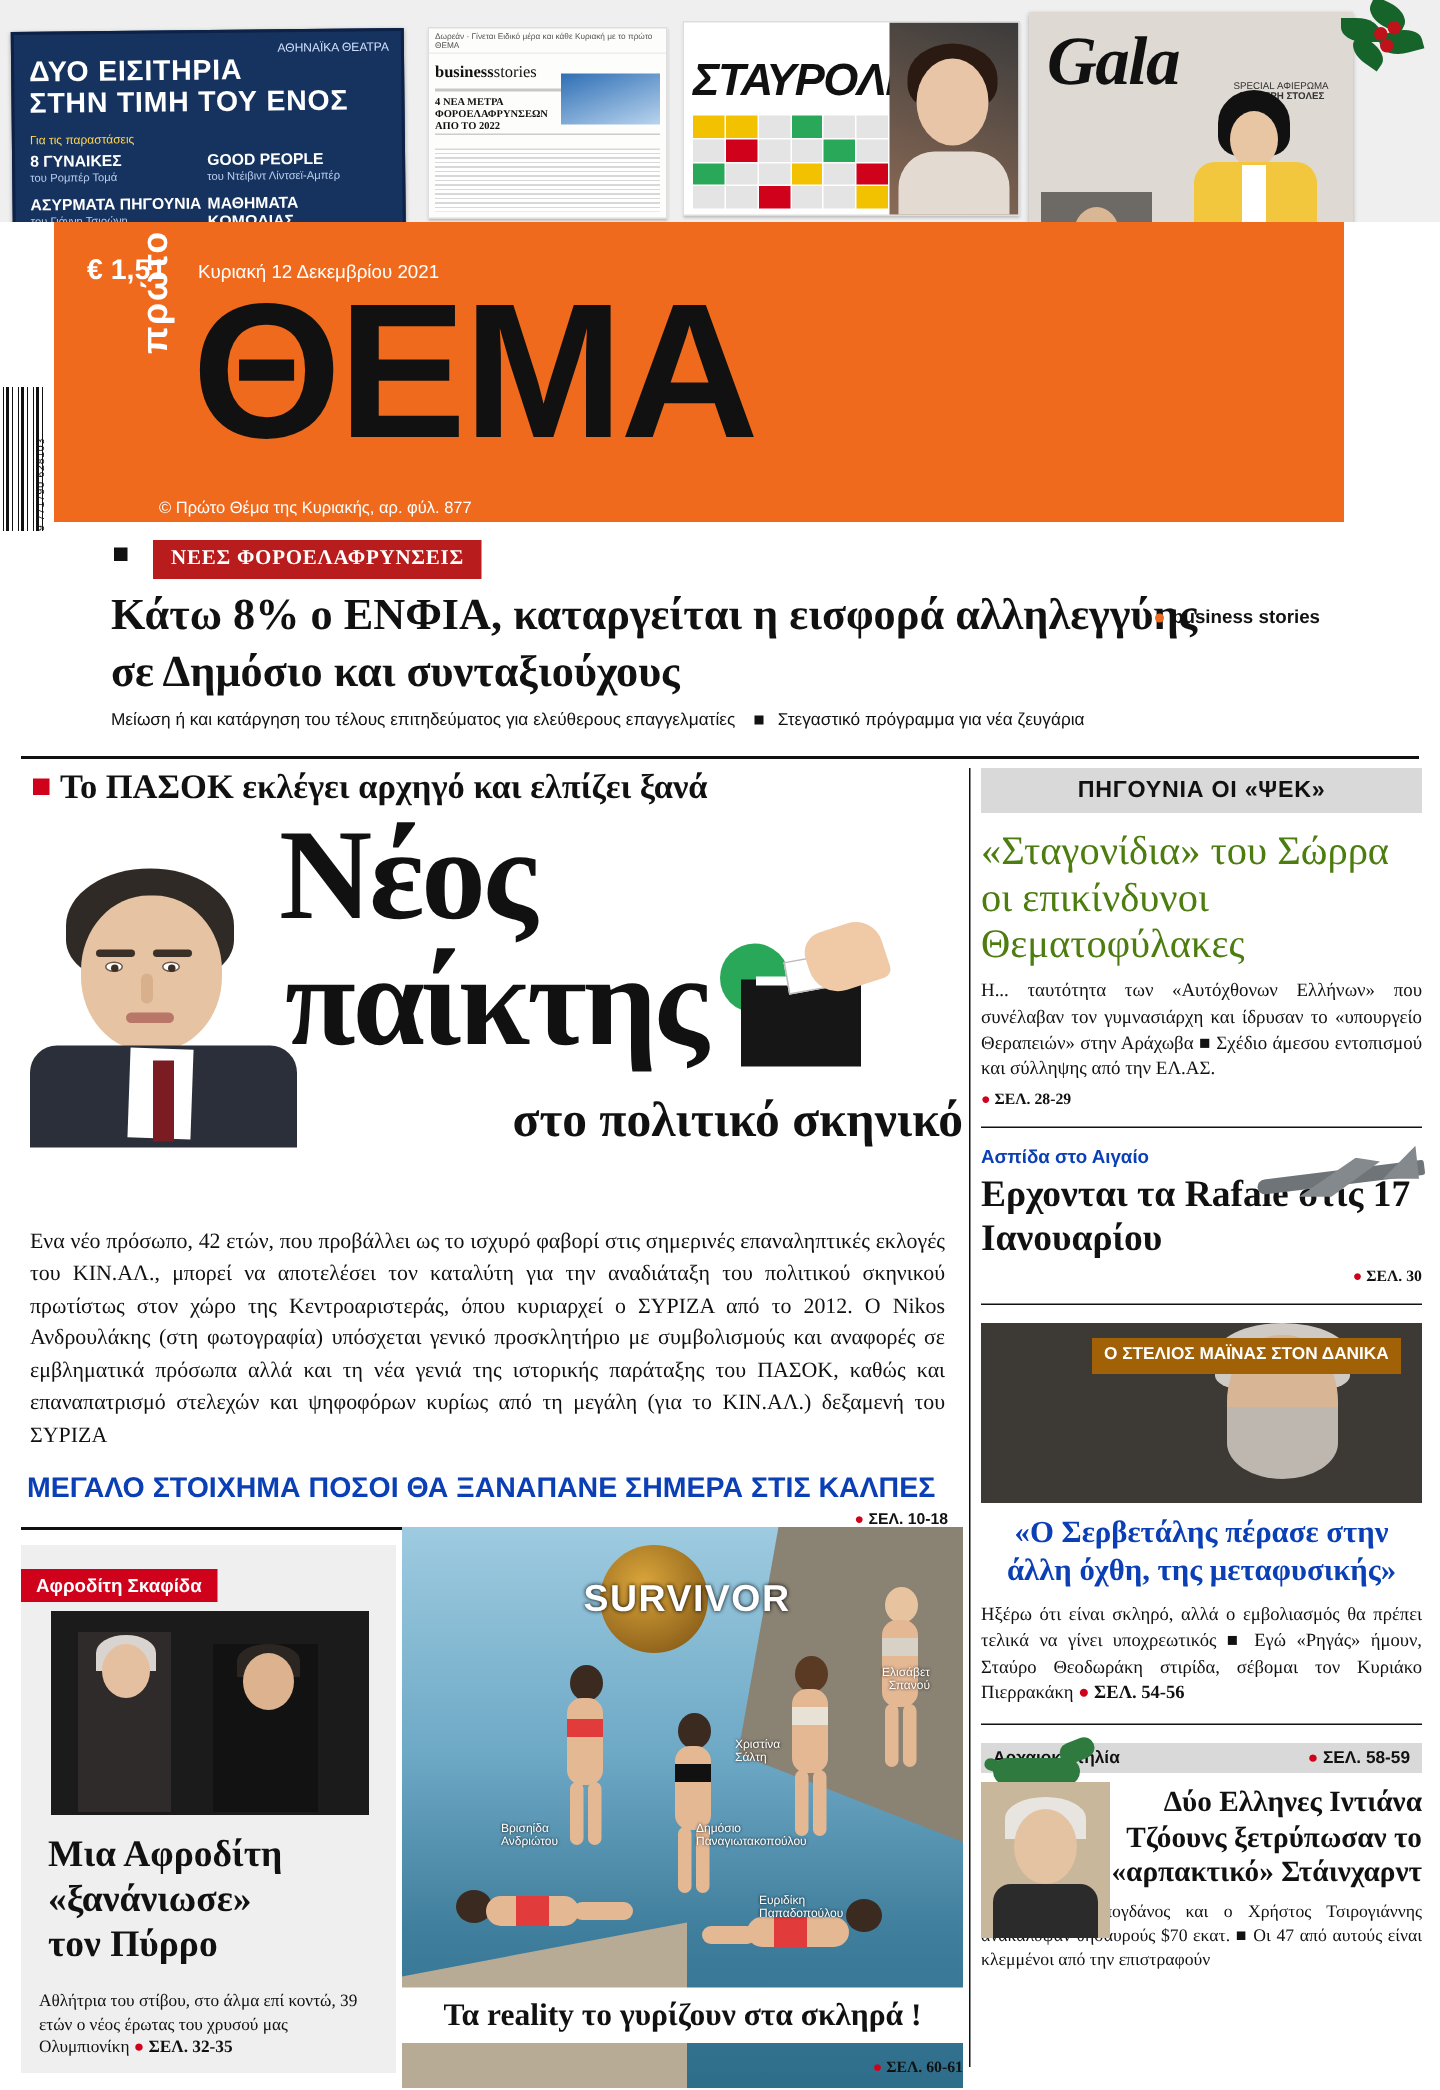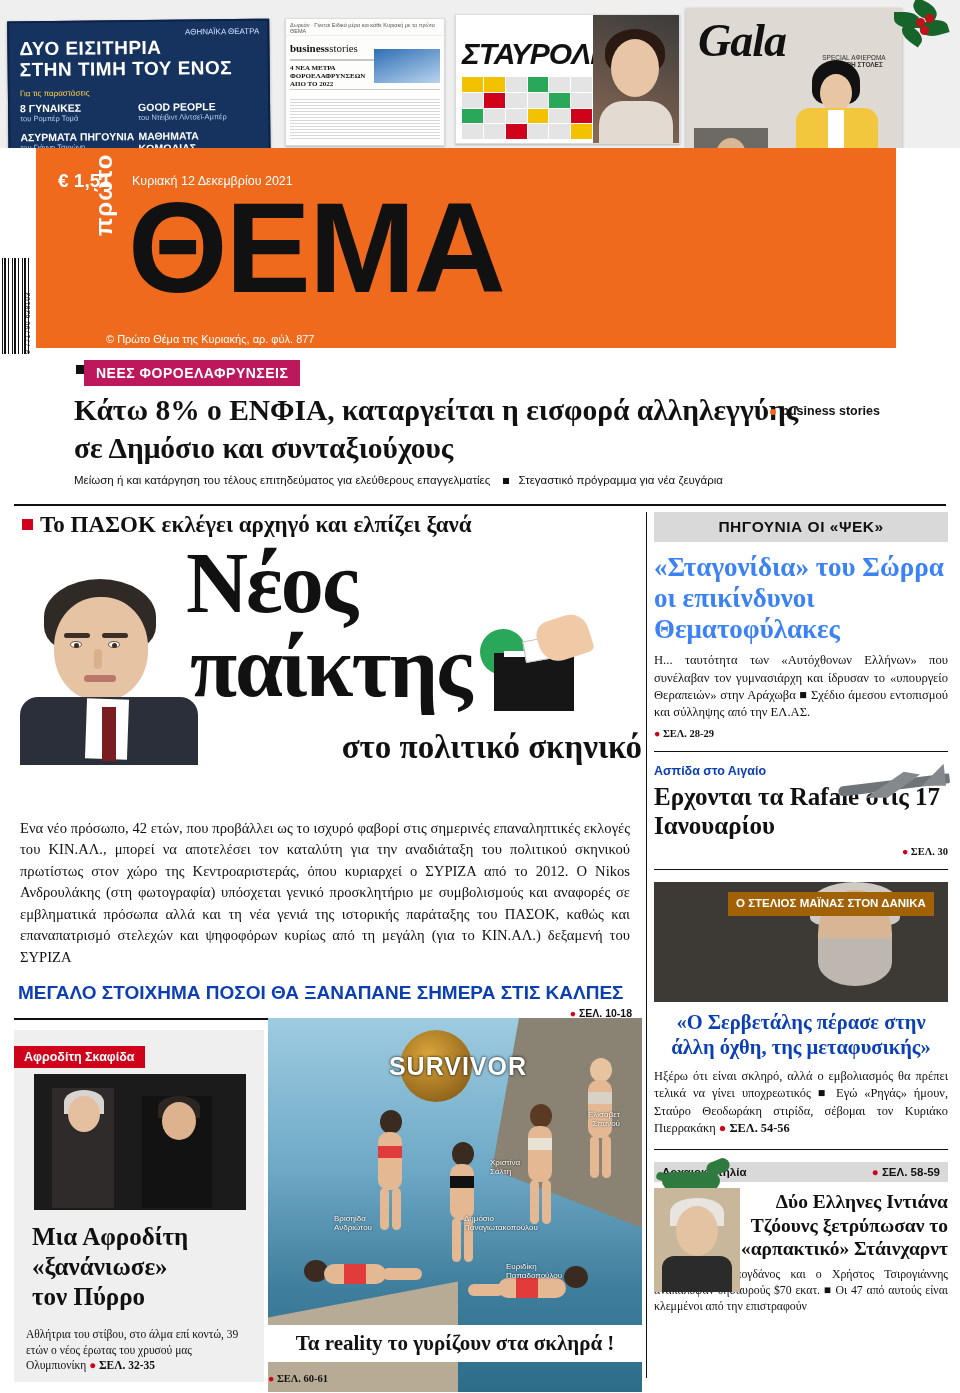--- a/index.html
+++ b/index.html
@@ -90,22 +90,22 @@
       font-family:"Liberation Sans", sans-serif; }
   .date { position:absolute; left:96px; top:26px; font-size:12.5px; color:#fff; font-family:"Liberation Sans", sans-serif;}
   .proto { position:absolute; left:54px; top:88px; transform: rotate(-90deg); transform-origin: left top;
       font-size:24px; font-weight:bold; color:#fff; letter-spacing:1px; font-family:"Liberation Sans", sans-serif;}
   .thema { position:absolute; left:92px; top:36px; font-size:128px; font-weight:bold; color:#111;
       letter-spacing:-2px; font-family:"Liberation Sans", sans-serif; line-height:1;}
   .issue { position:absolute; left:70px; top:185px; font-size:11px; color:#fff; font-family:"Liberation Sans", sans-serif;}
 
   
   .tax { position:absolute; left:36px; top:352px; width:860px; height:148px; background:#fff; }
-  .tax .tag { position:absolute; left:48px; top:8px; background:#be185d; color:#fff; font-size:14px; font-weight:bold;
-     padding:5px 12px; font-family:Liberation Sans, sans-serif; letter-spacing:.5px;}
+  .tax .tag { position:absolute; left:66px; top:8px; background:#b91c1c; color:#fff; font-size:14px; font-weight:bold;
+     padding:5px 12px; font-family:Liberation Serif, serif; letter-spacing:.5px;}
   .tax .tagdot { position:absolute; left:40px; top:13px; width:9px; height:9px; background:#111; }
   .tax h1 { position:absolute; left:38px; top:40px; width:740px; font-size:29.5px; font-weight:bold; line-height:1.28;
      margin:0; font-family:"Liberation Serif", serif; }
   .tax .bzs { position:absolute; right:16px; top:52px; font-size:12.5px; font-weight:bold; font-family:"Liberation Sans", sans-serif;}
   .tax .bzs .dot { display:inline-block; width:6px; height:6px; border-radius:50%; background:#ef6a1c; margin-right:5px; vertical-align:middle;}
   .tax .sub { position:absolute; left:38px; top:122px; font-size:11.5px; font-family:"Liberation Sans", sans-serif; }
   .tax .sub .sq { display:inline-block; width:6px; height:6px; background:#111; margin:0 6px 0 10px;}
   .rule { position:absolute; background:#111; }
 
   
@@ -171,31 +171,31 @@
       background:radial-gradient(circle at 40% 35%, #d9a53a, #7a4f12);}
   .surv .logo .txt { position:absolute; left:2px; top:26px; width:168px; text-align:center; font-size:25px; font-weight:bold;
       color:#fff; font-family:"Liberation Sans", sans-serif; text-shadow:0 0 3px #000; letter-spacing:1px;}
   .surv .g { position:absolute; }
   .surv .g .head { position:absolute; border-radius:50%; background:#3a2a20; }
   .surv .g .body { position:absolute; background:#e5b894; border-radius:10px;}
   .surv .g .swim { position:absolute; background:#e23b3b;}
   .surv .nm { position:absolute; color:#fff; font-size:8px; font-family:"Liberation Sans", sans-serif; text-shadow:0 0 2px #000; line-height:1.15;}
   .surv .title { position:absolute; left:0; bottom:30px; width:100%; text-align:center; font-size:21px; font-weight:bold;
       color:#111; background:#fff; padding:6px 0;}
-  .surv .pg { position:absolute; left:0; bottom:8px; width:100%; text-align:left; font-size:10.5px; font-weight:bold;font-family:Liberation Serif, serif;}
+  .surv .pg { position:absolute; left:0; bottom:8px; width:100%; text-align:right; font-size:10.5px; font-weight:bold;font-family:Liberation Serif, serif;}
   .surv .pg .dot { color:#d0021b;}
 
   
   .colR { position:absolute; left:654px; top:512px; width:294px; }
   .vrule { position:absolute; left:646px; top:512px; width:1px; height:866px; background:#111; }
 
   .blk { position:relative; }
   .greybar { background:#d9d9d9; text-align:center; font-size:15.5px; font-weight:bold; padding:6px 0;
      font-family:"Liberation Sans", sans-serif; letter-spacing:.5px;}
-  .bluehead { font-size:27px; font-weight:bold; color:#3b82f6; line-height:1.14; margin:10px 0 0;}
+  .bluehead { font-size:27px; font-weight:normal; color:#4d7c0f; line-height:1.14; margin:10px 0 0;}
   .deck { font-size:12.6px; line-height:1.38; margin-top:8px; text-align:justify;}
   .pgline { font-size:10.5px; font-weight:bold; margin-top:6px;}
   .pgline .dot { color:#d0021b;}
   .hr { height:1px; background:#111; margin:12px 0; }
 
   .rafale { position:relative; margin-top:10px; }
   .rafale .kick { color:#0b3fb5; font-size:12.5px; font-weight:bold; font-family:"Liberation Sans", serif;}
   .rafale h3 { margin:4px 0 0; font-size:25px; font-weight:bold; line-height:1.16;}
   .rafale .txt { font-size:12.4px; margin-top:7px; line-height:1.38;}
   .rafale .jet { position:absolute; right:-4px; top:-6px; width:120px; height:54px;}

